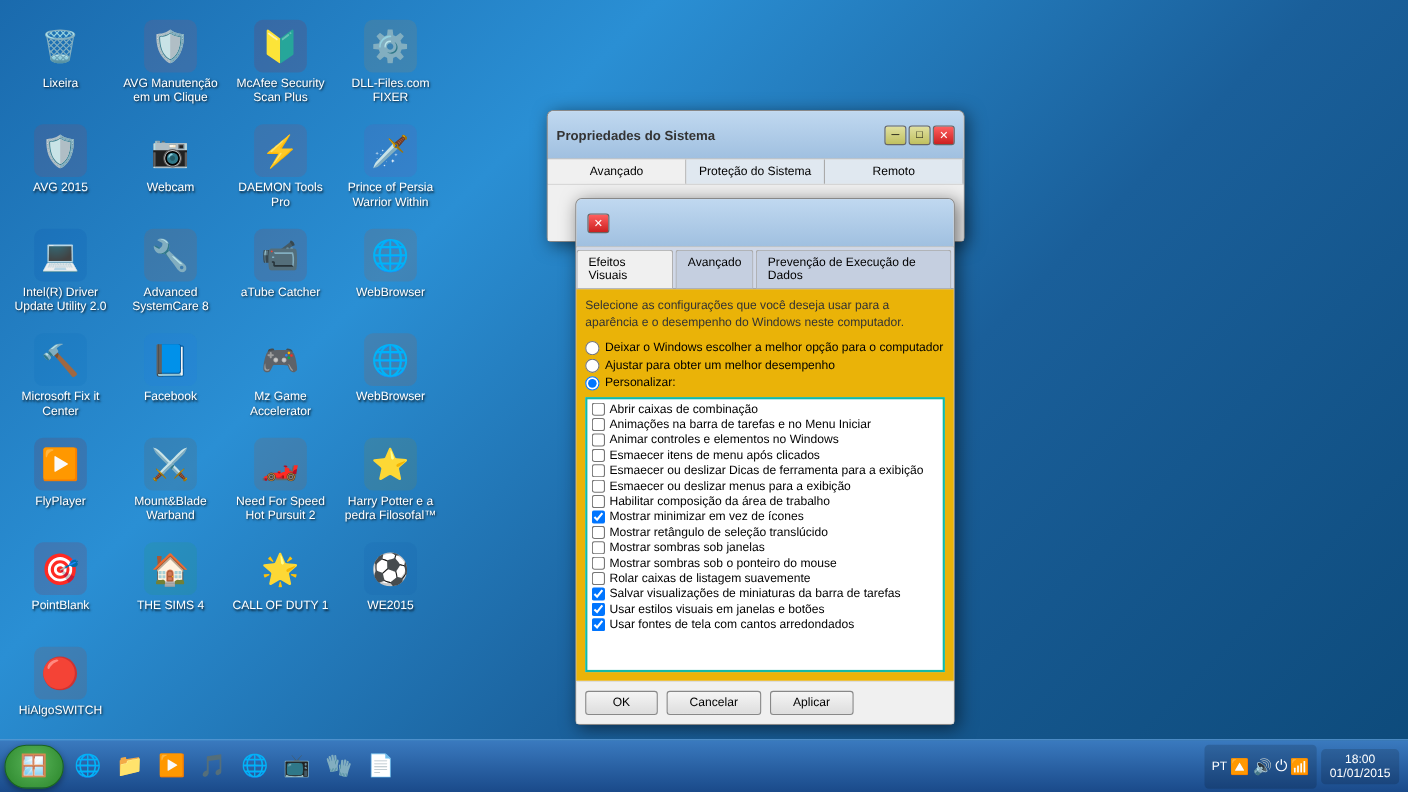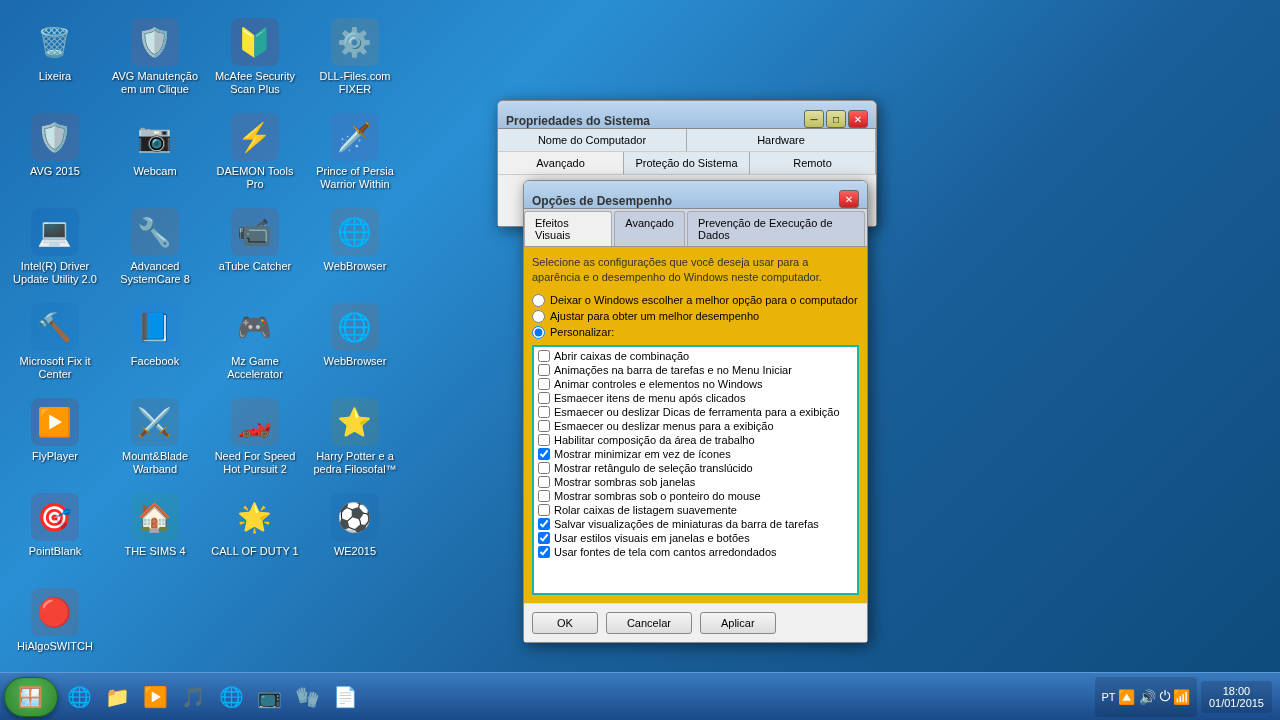--- a/index.html
+++ b/index.html
@@ -122,25 +122,25 @@
 
     
     .window {
       position: absolute;
       background: #f0f0f0;
       border: 1px solid #888;
       border-radius: 6px 6px 4px 4px;
       box-shadow: 3px 3px 15px rgba(0,0,0,0.5);
     }
     .window-titlebar {
-      height: 28px;
+      height: 44px;
       background: linear-gradient(to bottom, #c0d8f0, #a0c0e0);
       border-radius: 5px 5px 0 0;
       display: flex;
-      align-items: flex-end;
+      align-items: center;
       padding: 0 8px;
       border-bottom: 1px solid #888;
     }
     .window-title {
       flex: 1;
       font-size: 12px;
       font-weight: bold;
       color: #333;
     }
     .win-btn {
@@ -397,36 +397,31 @@
 </div>
 
 <div class="window sysprops">
   <div class="window-titlebar">
     <span class="window-title">Propriedades do Sistema</span>
     <div class="win-btn win-min">─</div>
     <div class="win-btn win-max">□</div>
     <div class="win-btn win-close">✕</div>
   </div>
   <div class="sp-row">
-    <div class="sp-tab2">Nome do Computador</div>
-    <div class="sp-tab2">Hardware</div>
-  </div>
-  <div class="sp-row">
     <div class="sp-tab2 active">Avançado</div>
     <div class="sp-tab2">Proteção do Sistema</div>
     <div class="sp-tab2">Remoto</div>
   </div>
   <div class="sysprops-body">
     <div style="height:35px;"></div>
   </div>
 </div>
 
 <div class="window perfopts">
   <div class="window-titlebar">
-    <span class="window-title">Opções de Desempenho</span>
     <div class="win-btn win-close">✕</div>
   </div>
   <div class="perf-tabs">
     <div class="perf-tab active">Efeitos Visuais</div>
     <div class="perf-tab">Avançado</div>
     <div class="perf-tab">Prevenção de Execução de Dados</div>
   </div>
   <div class="perf-body">
     <div class="perf-desc">Selecione as configurações que você deseja usar para a aparência e o desempenho do Windows neste computador.</div>
     <div class="radio-group">

